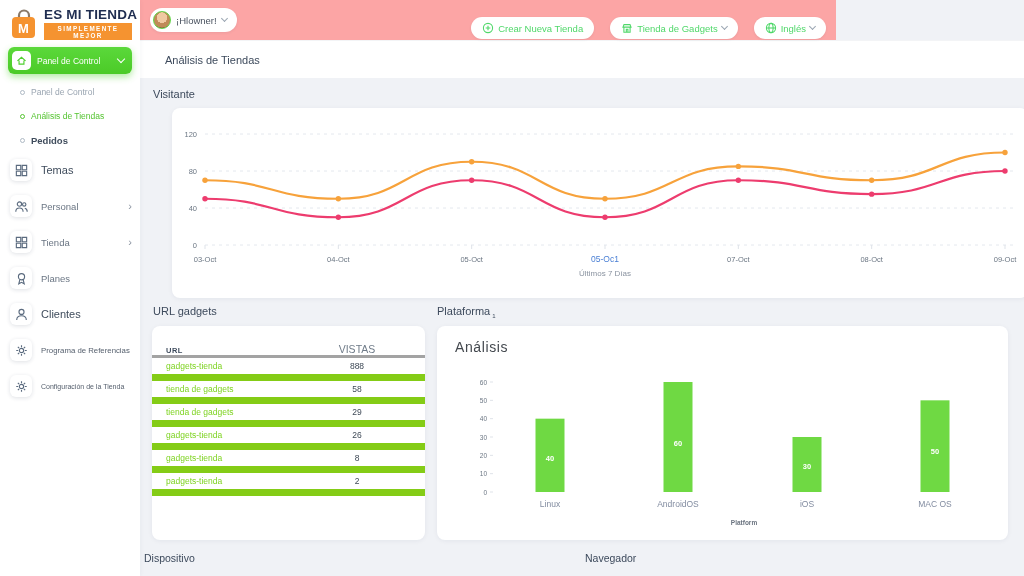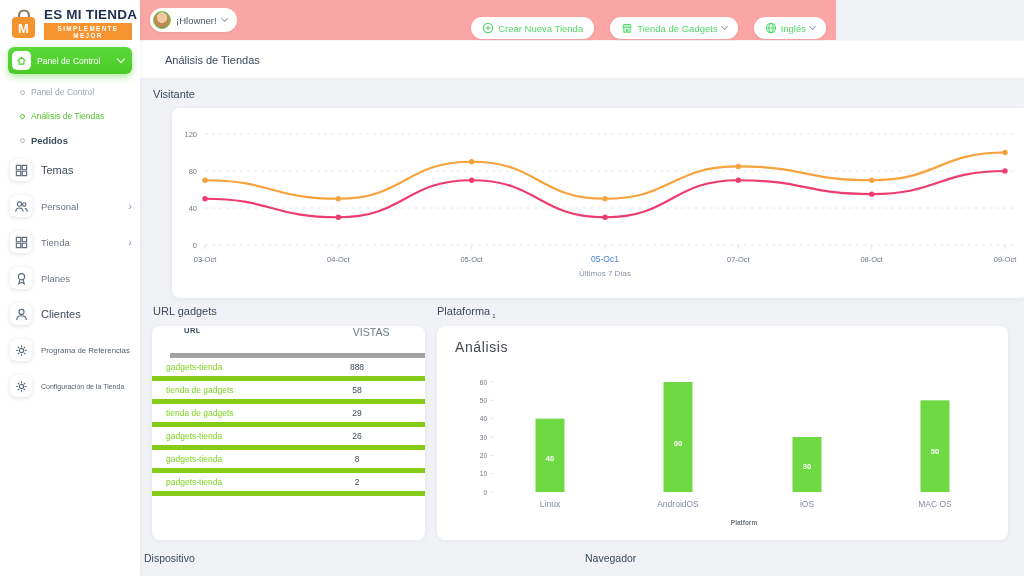--- a/index.html
+++ b/index.html
@@ -76,26 +76,26 @@
   .lbl-url { left:13px; top:265px; }
   .lbl-plataforma { left:297px; top:265px; }
   .lbl-dispositivo { left:4px; top:512px; font-size:10.5px; }
   .lbl-navegador { left:445px; top:512px; font-size:10.5px; }
   .sup-mark { font-size:6px; color:#3d4a5c; vertical-align:sub; margin-left:2px; }
   .card { position:absolute; background:#fff; border-radius:8px;
     box-shadow:0 1px 5px rgba(20,30,60,.06); }
   .visitante-card { left:12px; top:68px; width:856px; height:190px;margin-left:20px; }
   .visitante-card svg { position:absolute; left:8px; top:7px; }
   .url-card { left:12px; top:286px; width:273px; height:214px; overflow:hidden; }
-  .thead { display:flex; align-items:flex-start; height:32px;
-    border-bottom:5px solid #a3a3a3;margin-left:18px; }
+  .thead { display:flex; align-items:flex-end; height:32px;
+    border-bottom:3px solid #a3a3a3; }
   .th-url { width:150px; padding-left:14px; font-size:7.5px; font-weight:bold;
     color:#3d4a5c; letter-spacing:.5px; }
   .th-vistas { width:110px; text-align:center; font-size:10.5px; color:#6f7b88; }
-  .url-row { display:flex; align-items:center; height:23px; border-bottom:5px solid #84cc16; }
+  .url-row { display:flex; align-items:center; height:23px; border-bottom:7px solid #84cc16; }
   .url-row a { width:150px; padding-left:14px; font-size:8.5px; color:#7ed321;
     text-decoration:none; cursor:pointer; }
   .url-row .views { width:110px; text-align:center; font-size:8.5px; color:#3f4a57; }
   .plat-card { left:297px; top:286px; width:571px; height:214px; }
   .an-title { position:absolute; left:18px; top:13px; font-size:14px;
     color:#43484e; letter-spacing:.6px; }
   .plat-card svg { position:absolute; left:12px; top:38px; }
   svg text { font-family:"Liberation Sans", sans-serif; }
 </style>
 </head>

